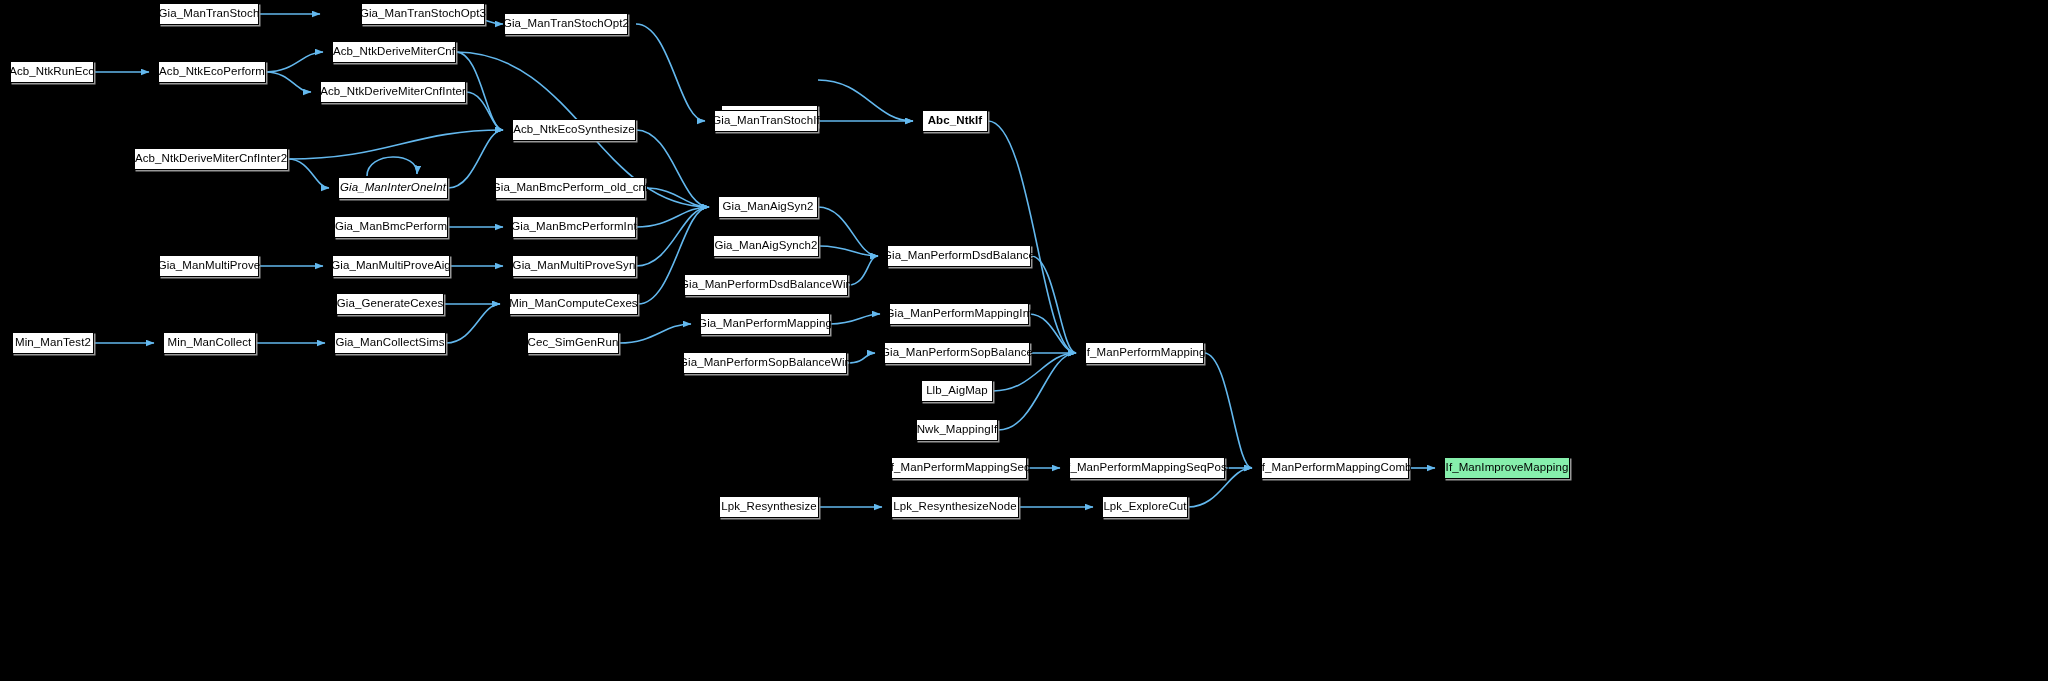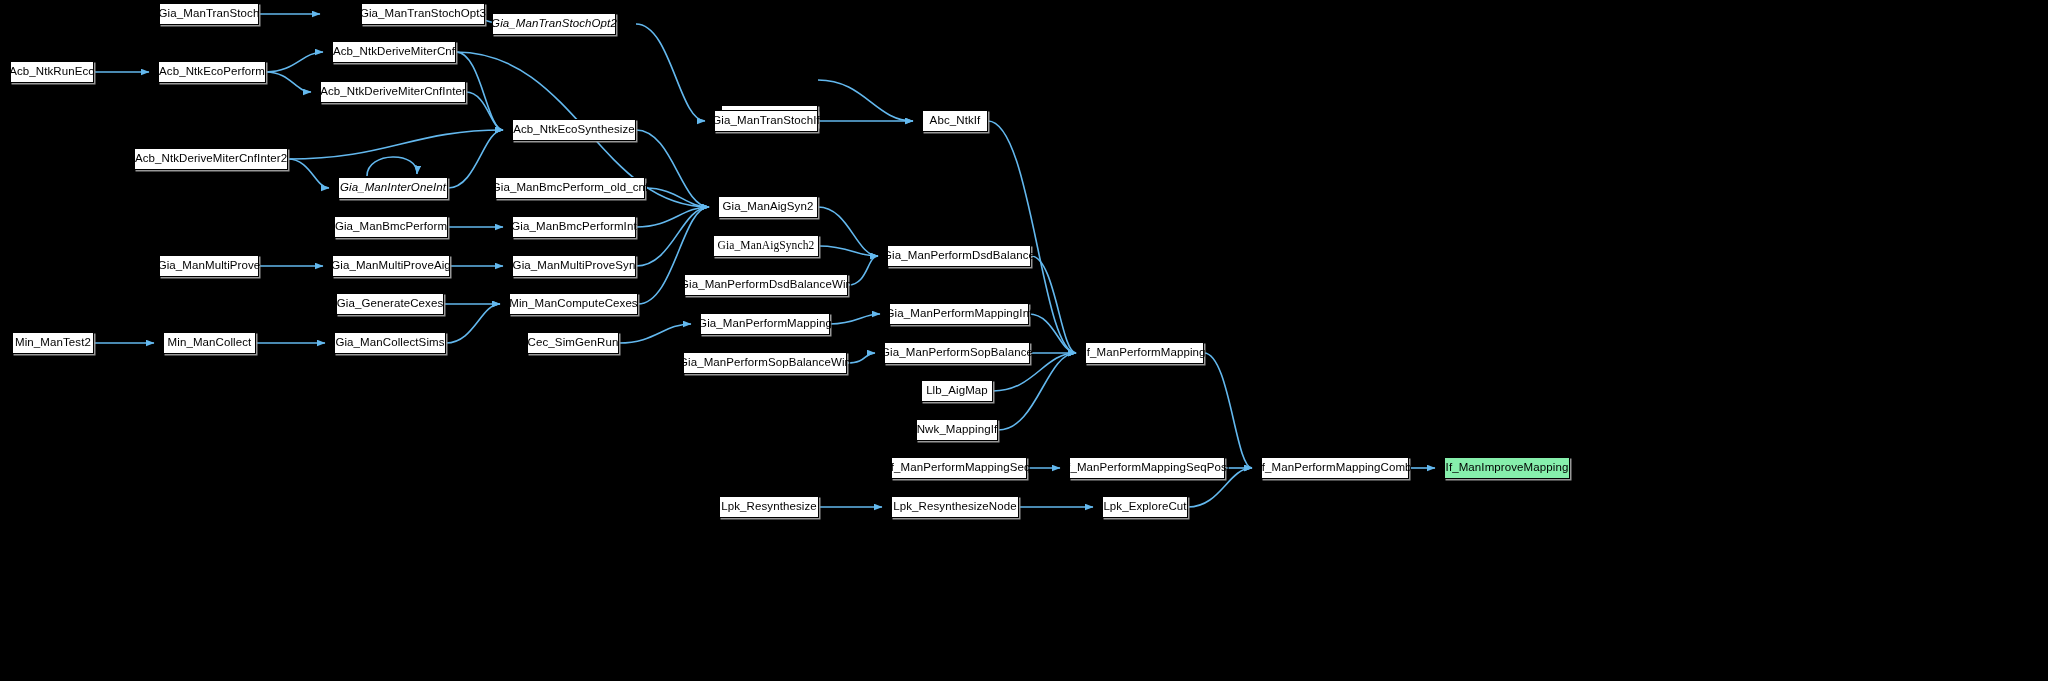--- a/index.html
+++ b/index.html
@@ -99,36 +99,36 @@
         <path d="M 1225 468 L 1252 468" stroke="#63b8ee" stroke-width="1.6" fill="none" marker-end="url(#arrow)"></path>
         <path d="M 819 507 L 882 507" stroke="#63b8ee" stroke-width="1.6" fill="none" marker-end="url(#arrow)"></path>
         <path d="M 1019 507 L 1093 507" stroke="#63b8ee" stroke-width="1.6" fill="none" marker-end="url(#arrow)"></path>
         <path d="M 1188 507 C 1220.85 507, 1228.15 468, 1252 468" stroke="#63b8ee" stroke-width="1.6" fill="none" marker-end="url(#arrow)"></path>
         <path d="M 1409 468 L 1435 468" stroke="#63b8ee" stroke-width="1.6" fill="none" marker-end="url(#arrow)"></path>
       </g>
   </svg>
   <div id="node-layer">
       <div class="node" style="left: 159px; top: 3px; width: 100px; height: 22px;">Gia_ManTranStoch</div>
       <div class="node" style="left: 329px; top: 3px; width: 124px; height: 22px; margin-left: 32px;">Gia_ManTranStochOpt3</div>
-      <div class="node" style="left: 492px; top: 13px; width: 124px; height: 22px; font-style: italic;">Gia_ManTranStochOpt2</div>
+      <div class="node" style="left: 504px; top: 13px; width: 124px; height: 22px;">Gia_ManTranStochOpt2</div>
       <div class="node" style="left: 332px; top: 41px; width: 124px; height: 22px;">Acb_NtkDeriveMiterCnf</div>
       <div class="node" style="left: 10px; top: 61px; width: 84px; height: 22px;">Acb_NtkRunEco</div>
       <div class="node" style="left: 158px; top: 61px; width: 108px; height: 22px;">Acb_NtkEcoPerform</div>
       <div class="node" style="left: 721px; top: 69px; width: 97px; height: 22px; margin-top: 36px;">Abc_NtkRecAdd3</div>
       <div class="node" style="left: 320px; top: 81px; width: 146px; height: 22px;">Acb_NtkDeriveMiterCnfInter</div>
       <div class="node" style="left: 714px; top: 110px; width: 104px; height: 22px;">Gia_ManTranStochIf</div>
-      <div class="node" style="left: 922px; top: 110px; width: 66px; height: 22px;">Abc_NtkIf</div>
+      <div class="node" style="left: 922px; top: 110px; width: 66px; height: 22px; font-weight: bold;">Abc_NtkIf</div>
       <div class="node" style="left: 512px; top: 119px; width: 124px; height: 22px;">Acb_NtkEcoSynthesize</div>
       <div class="node" style="left: 134px; top: 148px; width: 154px; height: 22px;">Acb_NtkDeriveMiterCnfInter2</div>
       <div class="node" style="left: 338px; top: 177px; width: 110px; height: 22px; font-style: italic;">Gia_ManInterOneInt</div>
       <div class="node" style="left: 495px; top: 177px; width: 150px; height: 22px;">Gia_ManBmcPerform_old_cnf</div>
       <div class="node" style="left: 718px; top: 196px; width: 100px; height: 22px;">Gia_ManAigSyn2</div>
       <div class="node" style="left: 334px; top: 216px; width: 114px; height: 22px;">Gia_ManBmcPerform</div>
       <div class="node" style="left: 512px; top: 216px; width: 124px; height: 22px;">Gia_ManBmcPerformInt</div>
-      <div class="node" style="left: 713px; top: 235px; width: 106px; height: 22px; font-family: Liberation Serif, serif;">Gia_ManAigSynch2</div>
+      <div class="node" style="left: 713px; top: 235px; width: 106px; height: 22px;">Gia_ManAigSynch2</div>
       <div class="node" style="left: 887px; top: 245px; width: 144px; height: 22px;">Gia_ManPerformDsdBalance</div>
       <div class="node" style="left: 159px; top: 255px; width: 100px; height: 22px;">Gia_ManMultiProve</div>
       <div class="node" style="left: 332px; top: 255px; width: 118px; height: 22px;">Gia_ManMultiProveAig</div>
       <div class="node" style="left: 512px; top: 255px; width: 124px; height: 22px;">Gia_ManMultiProveSyn</div>
       <div class="node" style="left: 684px; top: 274px; width: 164px; height: 22px;">Gia_ManPerformDsdBalanceWin</div>
       <div class="node" style="left: 336px; top: 293px; width: 108px; height: 22px;">Gia_GenerateCexes</div>
       <div class="node" style="left: 509px; top: 293px; width: 129px; height: 22px;">Min_ManComputeCexes</div>
       <div class="node" style="left: 889px; top: 303px; width: 140px; height: 22px;">Gia_ManPerformMappingInt</div>
       <div class="node" style="left: 700px; top: 313px; width: 130px; height: 22px;">Gia_ManPerformMapping</div>
       <div class="node" style="left: 12px; top: 332px; width: 82px; height: 22px;">Min_ManTest2</div>

